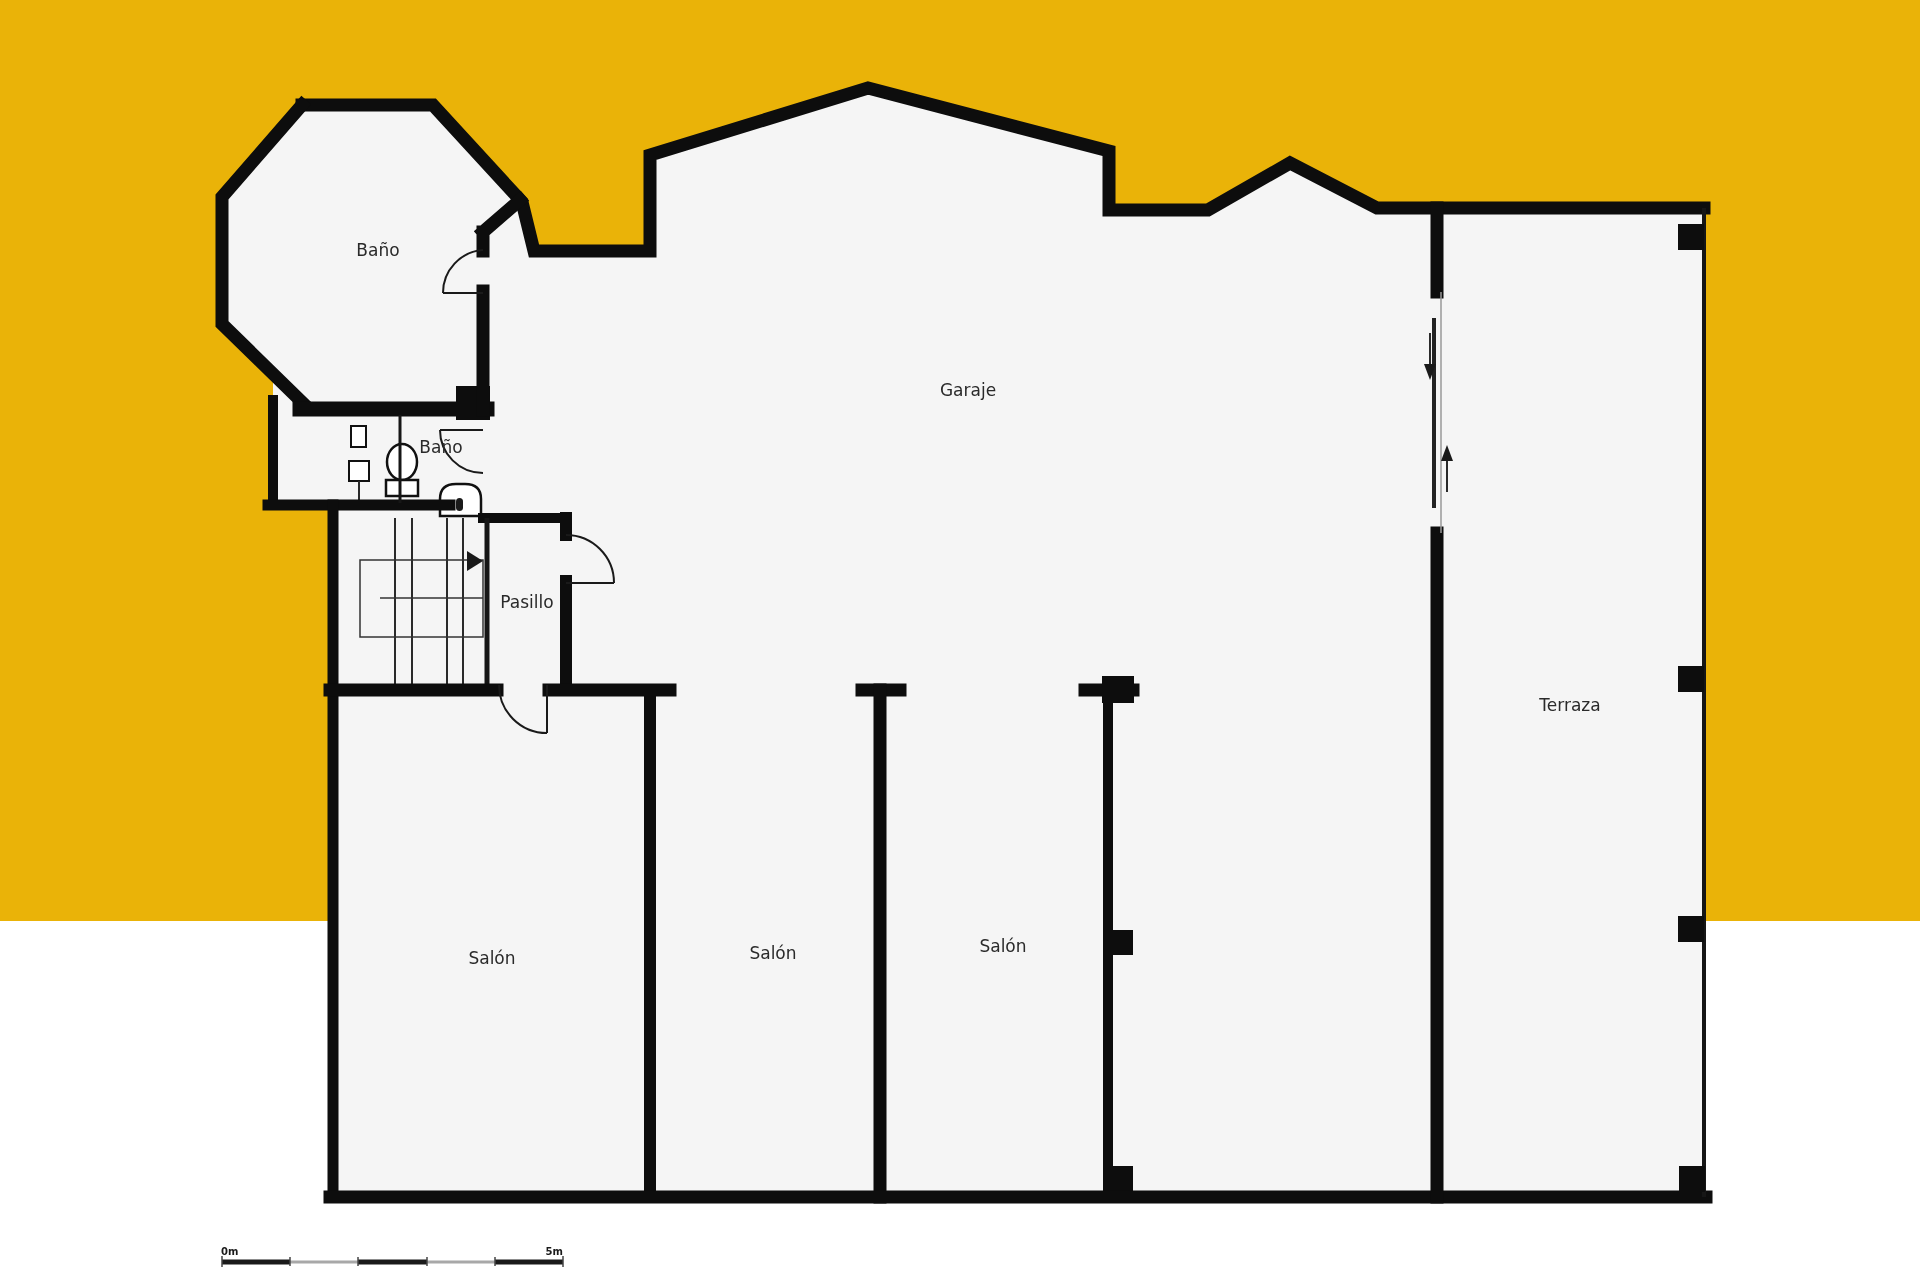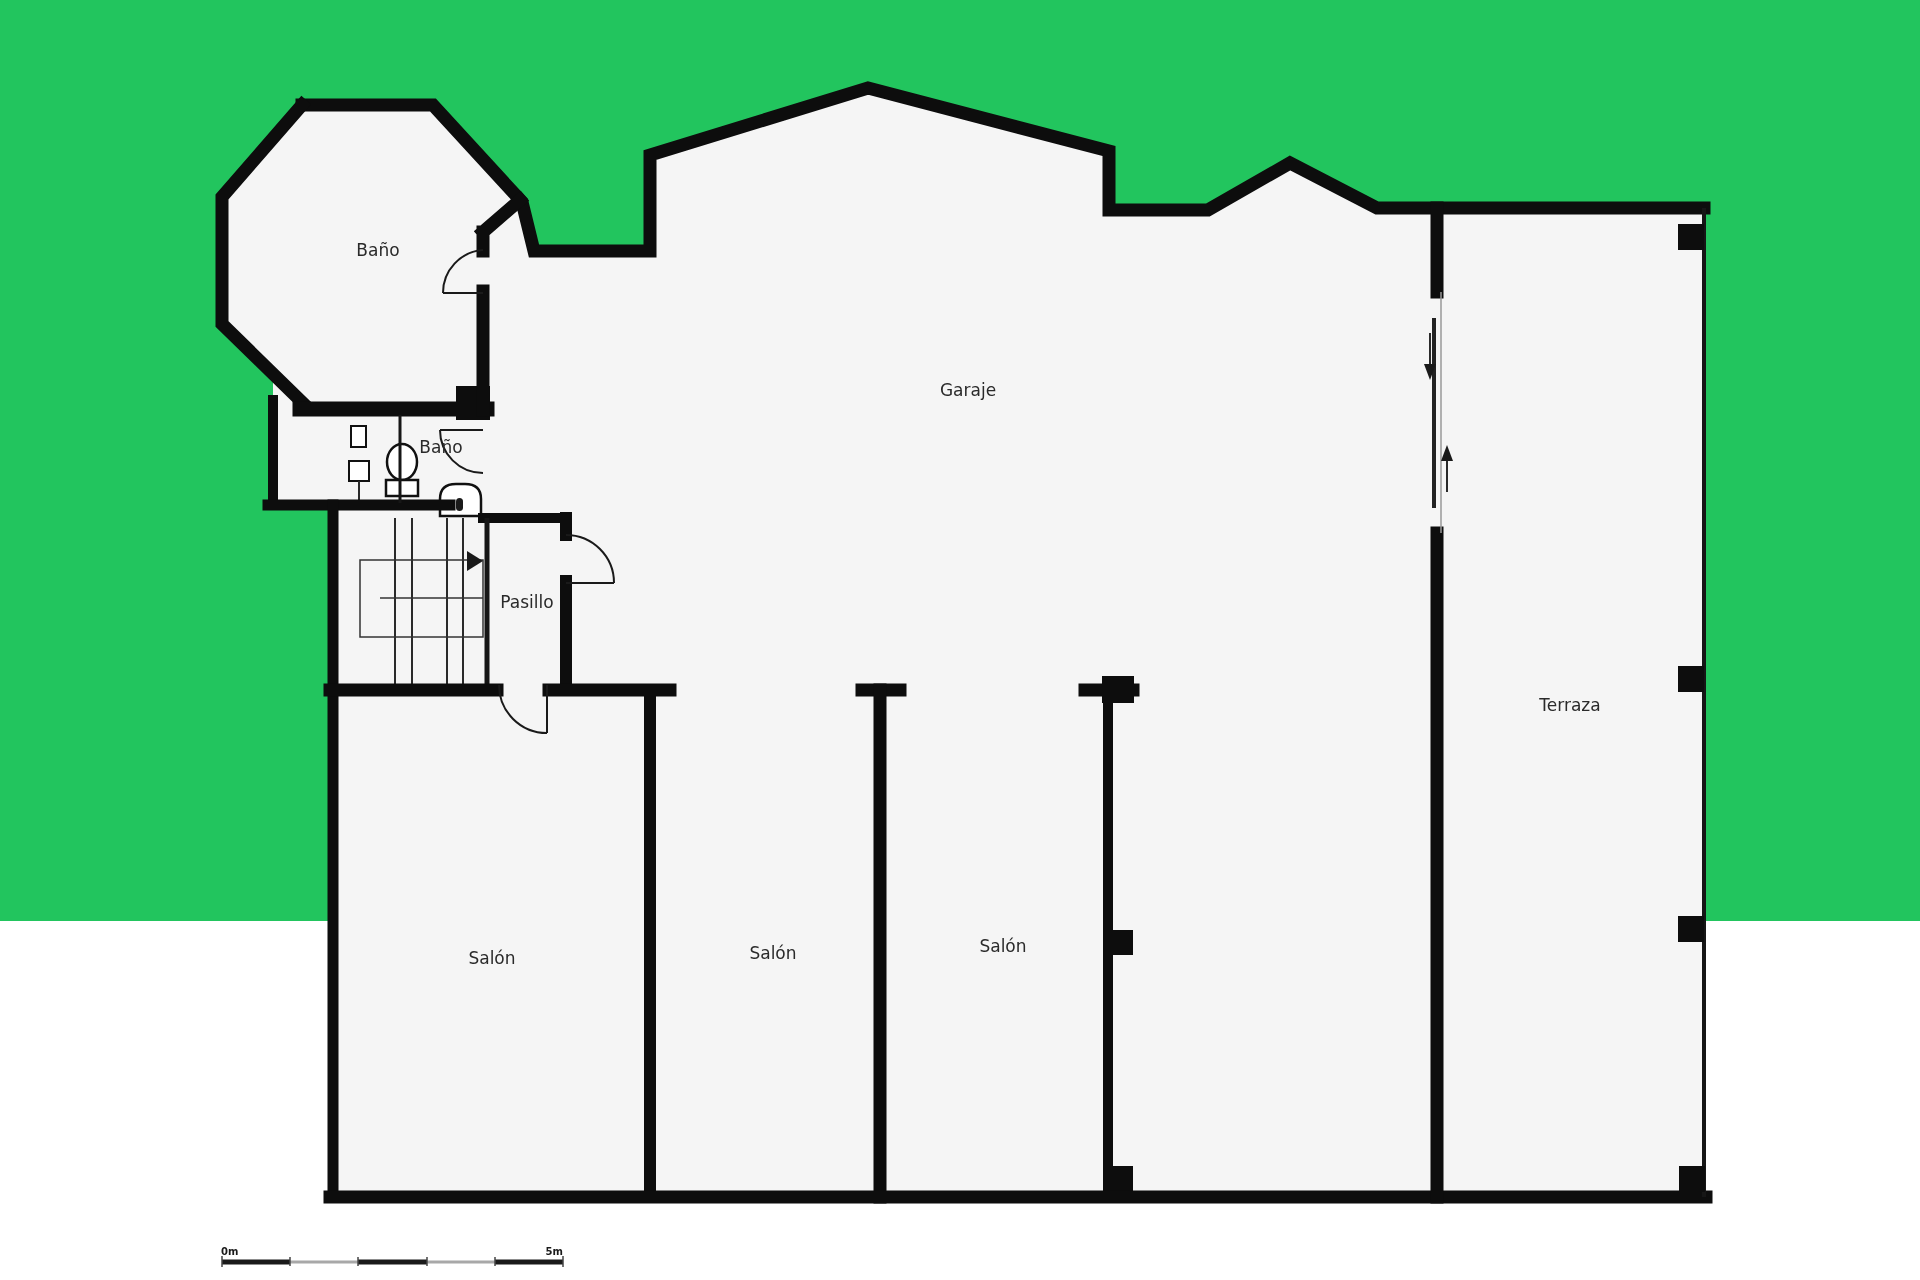--- a/index.html
+++ b/index.html
@@ -7,21 +7,21 @@
     padding: 0;
     background: #ffffff;
     width: 1920px;
     height: 1280px;
     font-family: "DejaVu Sans", "Liberation Sans", sans-serif;
   }
   #plan-wrap {
     position: relative;
     width: 1920px;
     height: 921px;
-    background: #22c55e;
+    background: #eab308;
   }
   svg { display: block; }
   .floor { fill: #f5f5f5; stroke: none; }
   .wall { stroke: #0d0d0d; fill: none; stroke-linecap: square; }
   .wall-fill { fill: #0d0d0d; stroke: none; }
   .thinwall { stroke: #161616; fill: none; }
   .door { stroke: #1a1a1a; stroke-width: 2; fill: none; }
   .stair-line { stroke: #2a2a2a; stroke-width: 2; fill: none; }
   .stair-thin { stroke: #333333; stroke-width: 1.5; fill: none; }
   .fixture { stroke: #111111; fill: #ffffff; }

